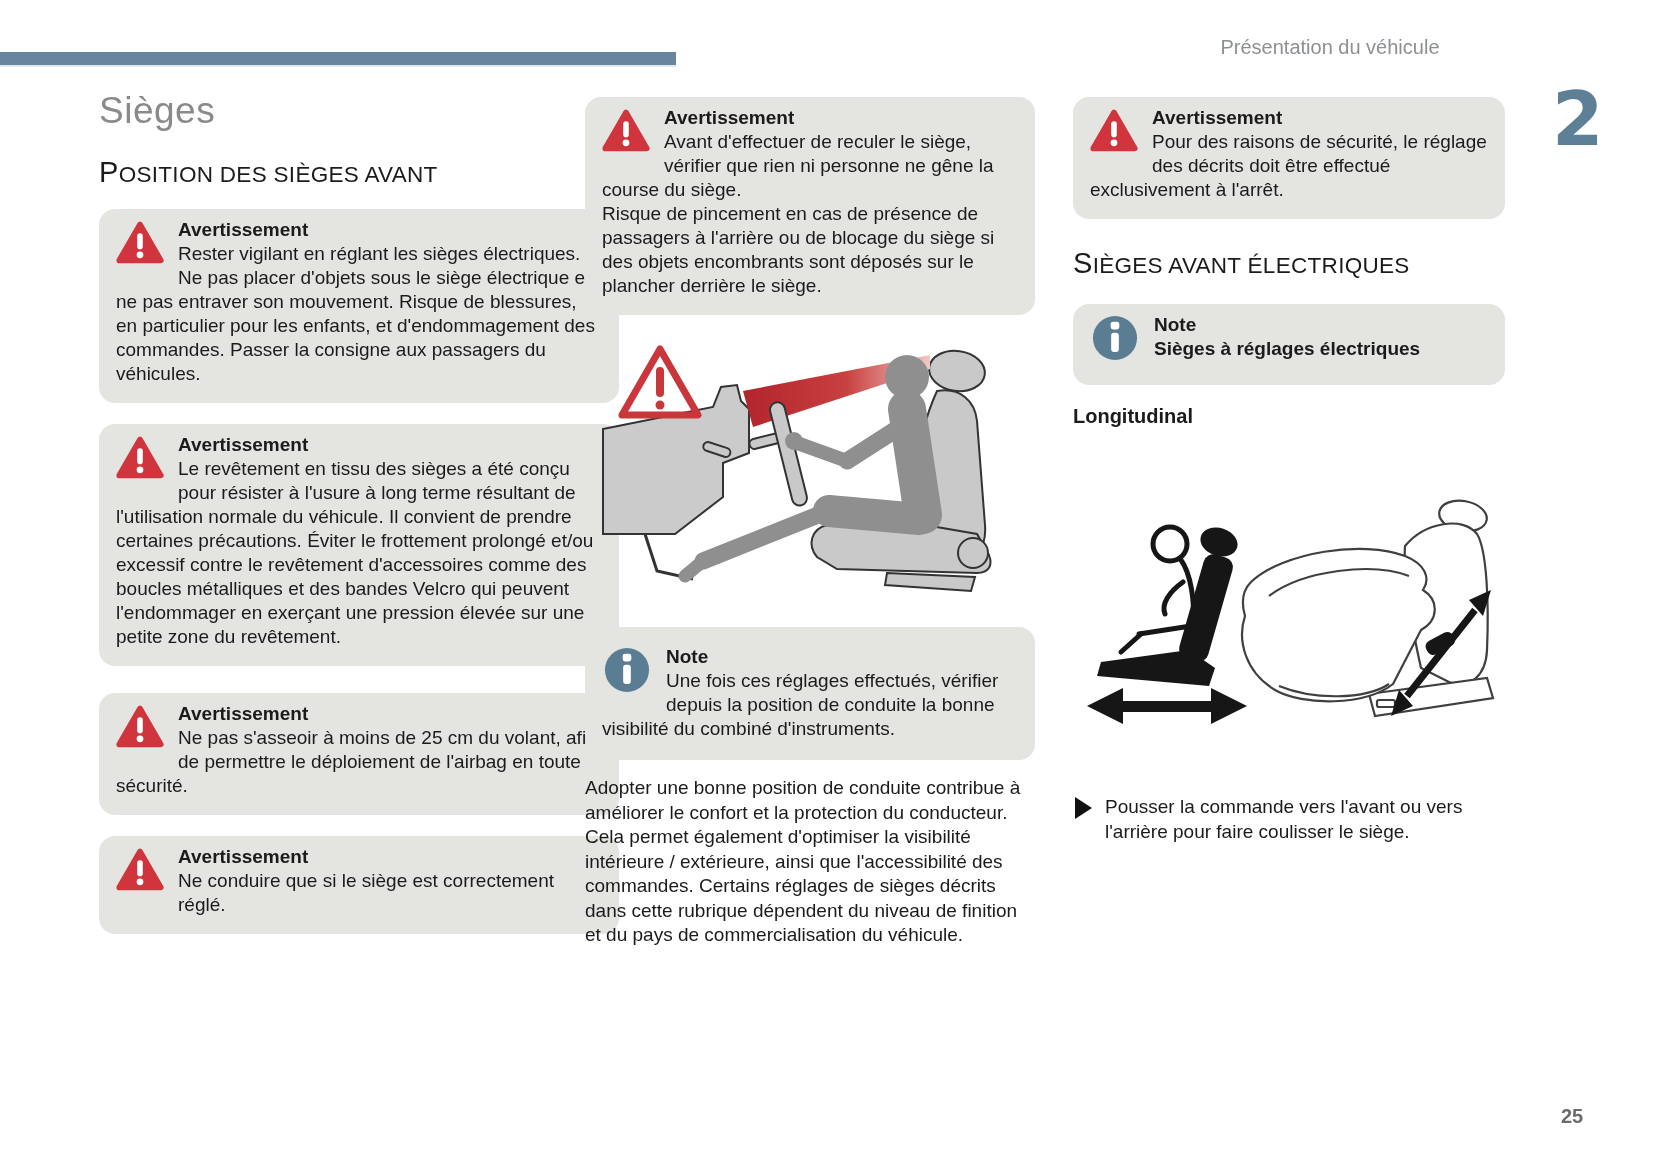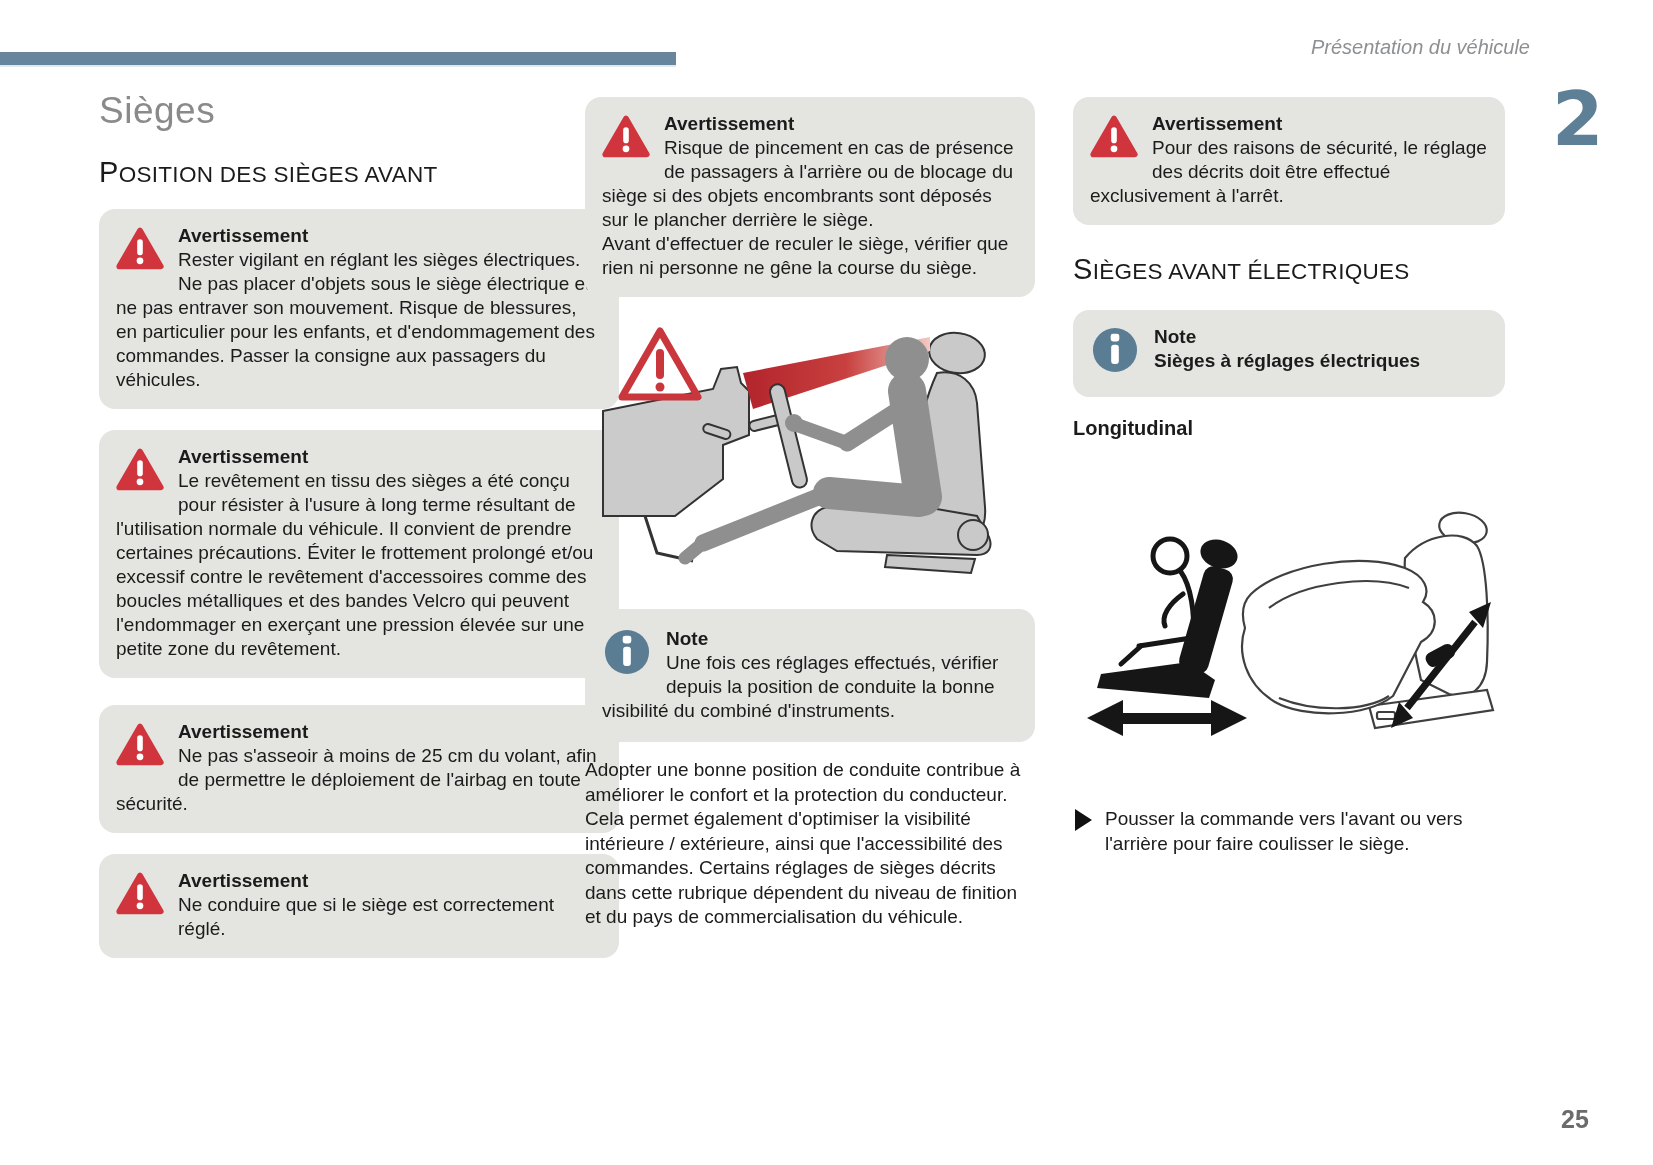--- a/index.html
+++ b/index.html
@@ -1,36 +1,36 @@
 <!DOCTYPE html>
 <html><head>
 <meta charset="utf-8">
 <style>
   html,body{margin:0;padding:0;background:#fff;}
   #page{position:relative;width:1653px;height:1165px;background:#ffffff;overflow:hidden;
         font-family:"Liberation Sans",sans-serif;color:#1b1b1b;}
 
   .topbar{position:absolute;left:0;top:52px;width:676px;height:13px;background:#67869d;
           box-shadow:0 2px 0 rgba(150,160,170,.25);}
-  .breadcrumb{position:absolute;top:36px;left:1130px;width:400px;text-align:right;
-              font-size:20px;color:#8d9093;font-style:italic;}
+  .breadcrumb{position:absolute;top:36px;left:1130px;width:400px;text-align:center;
+              font-size:20px;color:#8d9093;}
   .chapter{position:absolute;top:82px;left:1552px;font-size:74px;line-height:1;
            font-weight:700;color:#5e8097;font-family:"DejaVu Sans",sans-serif;}
 
   .col{position:absolute;}
   #col1{left:99px;top:90px;width:520px;}
   #col2{left:585px;top:97px;width:450px;}
   #col3{left:1073px;top:97px;width:432px;}
 
   .page-title{font-size:37px;color:#8a8a8a;font-weight:400;margin:0 0 24px 0;letter-spacing:.5px;}
   .sc{font-weight:400;font-size:22.5px;letter-spacing:.3px;margin:0;color:#1b1b1b;}
   .sc::first-letter{font-size:29px;}
   #col1 .sc{margin-bottom:20px;}
 
-  .box{background:#e4e4e1;border-radius:16px;padding:15px 18px 17px 17px;
+  .box{background:#e4e4e1;border-radius:16px;padding:9px 18px 17px 17px;
        font-size:19px;line-height:24px;}
   .box::after{content:"";display:block;clear:both;}
   .box p{margin:0;}
   .box-title{font-weight:700;}
   .icon-warn{float:left;width:48px;height:44px;margin:2px 14px 4px 0;}
   .icon-warn svg{width:48px;height:44px;display:block;}
   .icon-note{float:left;width:46px;height:46px;margin:2px 16px 4px 2px;}
   .icon-note svg{width:46px;height:46px;display:block;}
 
   #col1 .box{margin-bottom:21px;}
@@ -48,21 +48,21 @@
   .note-sub{font-weight:700;margin-top:10px;}
   .long-label{font-weight:700;font-size:20px;margin-top:20px;}
   .illustrationB{height:300px;margin-top:26px;}
   .illustrationB svg{width:432px;height:300px;display:block;}
   .instruction{display:flex;margin-top:40px;}
   .bullet{flex:0 0 auto;width:0;height:0;border-left:17px solid #111;
           border-top:11px solid transparent;border-bottom:11px solid transparent;
           margin:3px 13px 0 2px;}
   .instruction p{margin:0;font-size:19px;line-height:25px;}
 
-  .page-num{position:absolute;left:1561px;top:1105px;font-size:25px;font-weight:700;color:#6b6b6b;}
+  .page-num{position:absolute;left:1561px;top:1105px;font-size:20px;font-weight:700;color:#6b6b6b;}
 </style>
 </head>
 <body>
 
 <div id="page">
 
   <div class="topbar"></div>
   <div class="breadcrumb">Présentation du véhicule</div>
   <div class="chapter">2</div>
 
@@ -122,22 +122,22 @@
   <div class="col" id="col2">
     <div class="box warning">
       <span class="icon-warn">
         <svg viewBox="0 0 60 54">
             <path d="M30 5 L56 50 L4 50 Z" fill="#d0343d" stroke="#d0343d" stroke-width="7" stroke-linejoin="round"></path>
             <rect x="26.5" y="16" width="7" height="20" rx="3.5" fill="#fff"></rect>
             <circle cx="30" cy="43" r="4.2" fill="#fff"></circle>
           </svg>
       </span>
       <p class="box-title">Avertissement</p>
+      <p>Avant d'effectuer de reculer le siège, vérifier que rien ni personne ne gêne la course du siège.</p>
       <p>Risque de pincement en cas de présence de passagers à l'arrière ou de blocage du siège si des objets encombrants sont déposés sur le plancher derrière le siège.</p>
-      <p>Avant d'effectuer de reculer le siège, vérifier que rien ni personne ne gêne la course du siège.</p>
     </div>
 
     <div class="illustrationA">
       <svg viewBox="0 0 450 288">
         <defs>
           <linearGradient id="beam" x1="0" y1="0" x2="1" y2="0">
             <stop offset="0" stop-color="#b3242c"></stop>
             <stop offset="0.55" stop-color="#c8403f"></stop>
             <stop offset="1" stop-color="#f2c9c3"></stop>
           </linearGradient>

